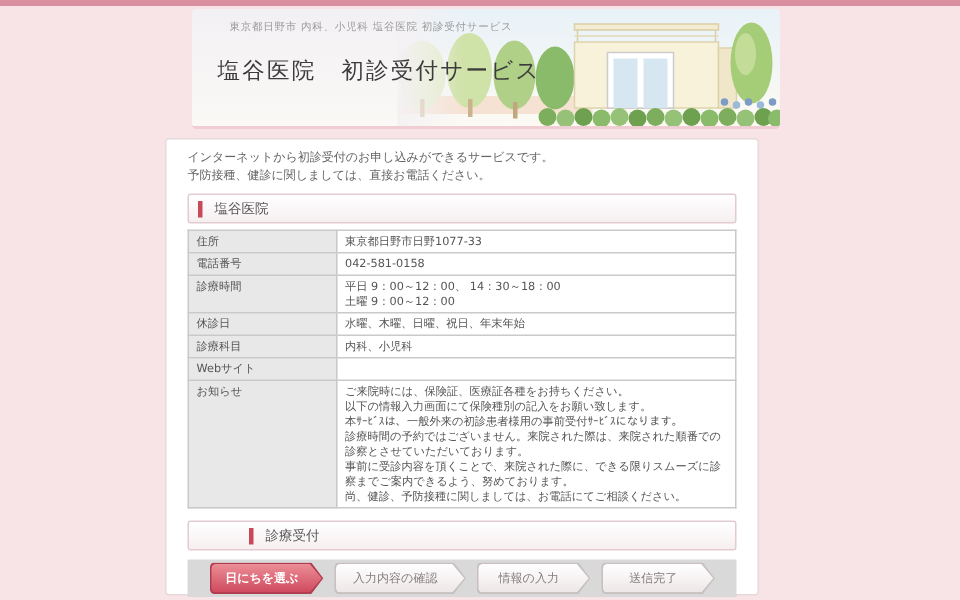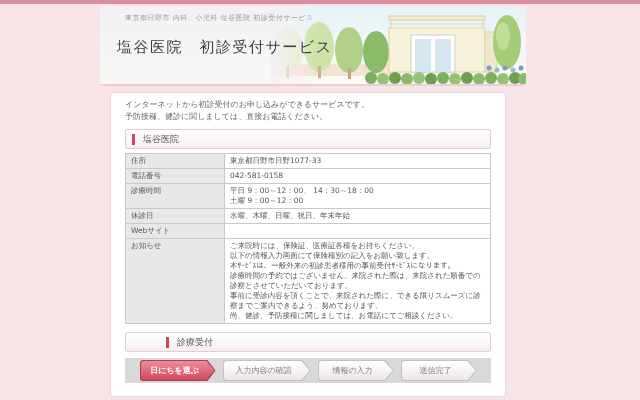--- a/index.html
+++ b/index.html
@@ -3,21 +3,21 @@
 <meta charset="utf-8">
 <style>
   html,body{margin:0;padding:0;}
   #frame{
     position:relative;width:640px;height:400px;overflow:hidden;
     background:#f8e4e7;font-family:"DejaVu Sans","Liberation Sans",sans-serif;
   }
   .topbar{position:absolute;top:0;left:0;right:0;height:4px;background:#d98fa0;}
   
   .header-card{
-    position:absolute;left:100px;top:6px;width:426px;height:80px;
+    position:absolute;left:128px;top:6px;width:392px;height:80px;
     background:linear-gradient(#f2f0f3,#fbf9f6);border-radius:3px;overflow:hidden;
     border-bottom:2px solid #f0cdd3;box-sizing:border-box;
   }
   .illus{position:absolute;right:0;top:0;height:78px;}
   .meta-title{position:absolute;left:25px;top:7px;font-size:7px;color:#9a9a9a;letter-spacing:.5px;white-space:nowrap;}
   .page-title{position:absolute;left:17px;top:32px;font-size:15px;color:#3c3c3c;letter-spacing:1.5px;white-space:nowrap;}
   
   .content-box{
     position:absolute;left:110px;top:92px;width:396px;height:305px;box-sizing:border-box;
     background:#fff;border:1px solid #e6d9db;border-radius:3px;padding:6px 14px 0;
@@ -149,20 +149,24 @@
           <td>
             <span>平日 9：00～12：00、 14：30～18：00</span>
             <span>土曜 9：00～12：00</span>
           </td>
         </tr>
         <tr>
           <th>休診日</th>
           <td>水曜、木曜、日曜、祝日、年末年始</td>
         </tr>
         <tr>
+          <th>診療科目</th>
+          <td>内科、小児科</td>
+        </tr>
+        <tr>
           <th>Webサイト</th>
           <td></td>
         </tr>
         <tr>
           <th>お知らせ</th>
           <td>
             <span>ご来院時には、保険証、医療証各種をお持ちください。</span>
             <span>以下の情報入力画面にて保険種別の記入をお願い致します。</span>
             <span>本ｻｰﾋﾞｽは、一般外来の初診患者様用の事前受付ｻｰﾋﾞｽになります。</span>
             <span>診療時間の予約ではございません。来院された際は、来院された順番での診察とさせていただいております。</span>

